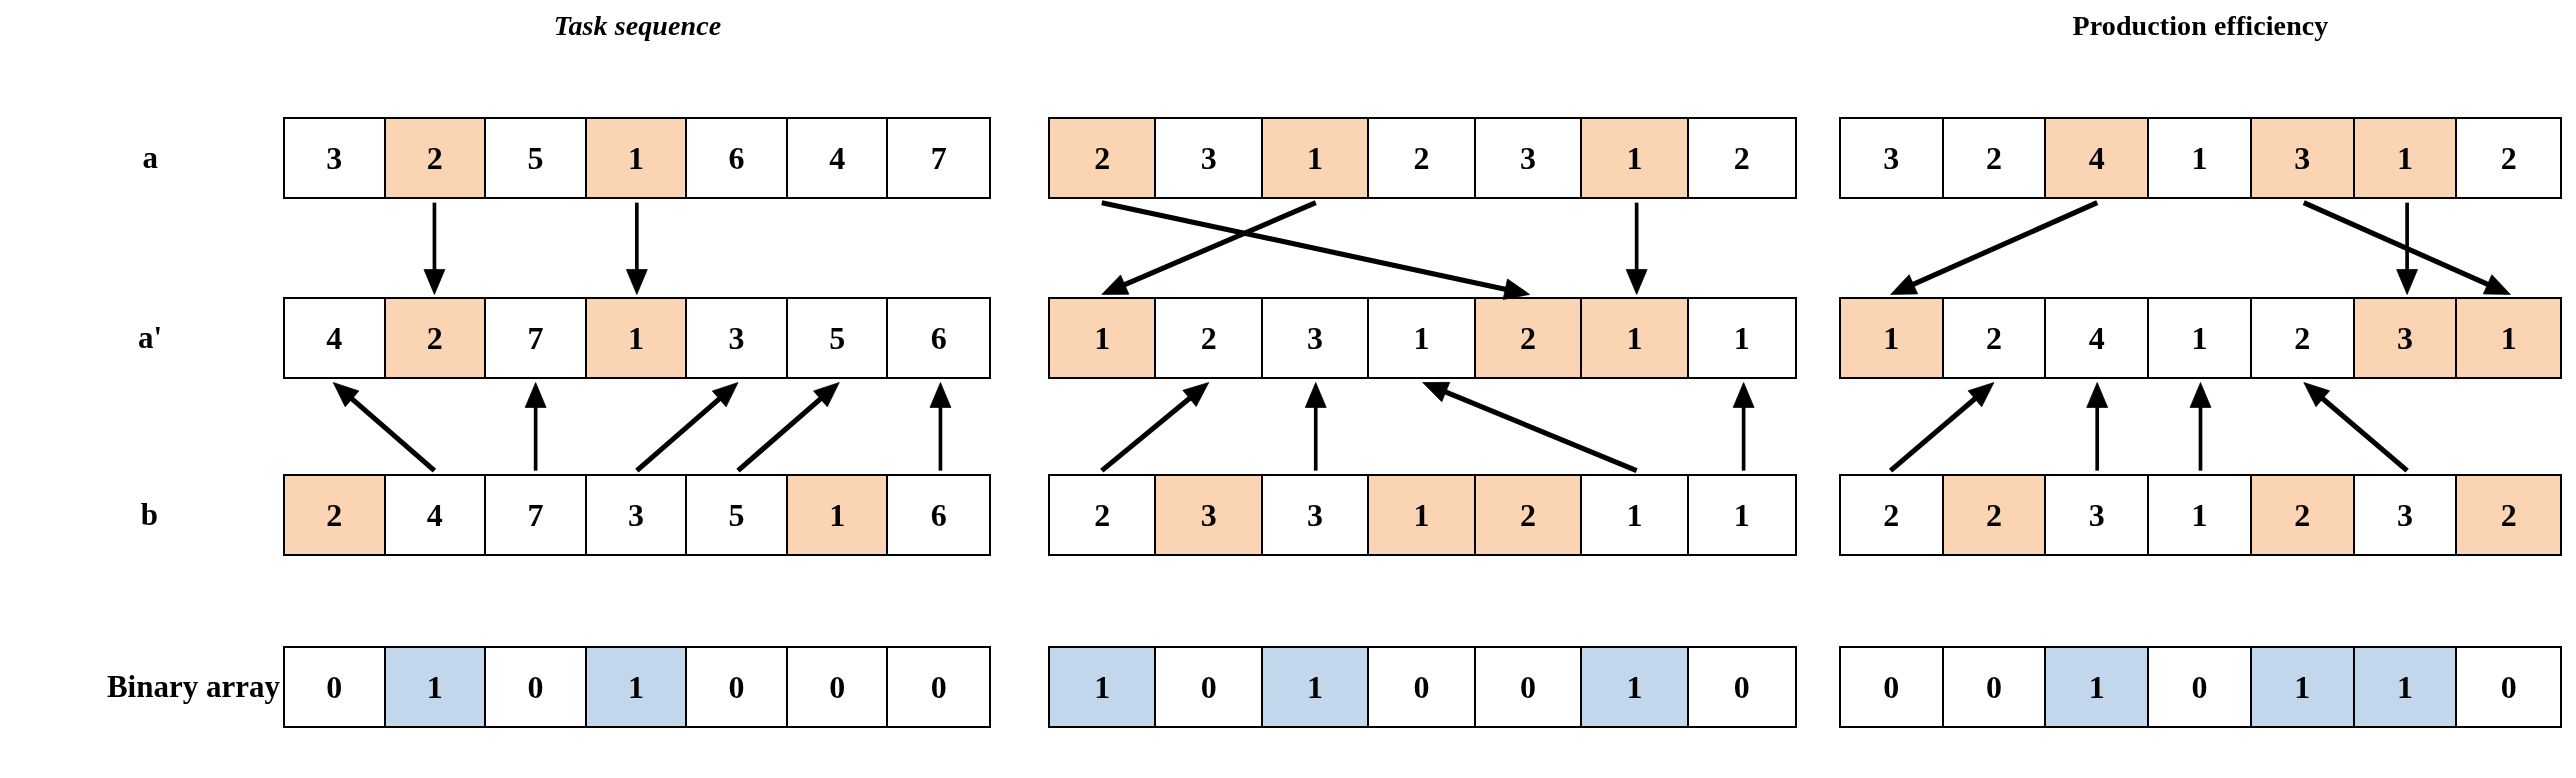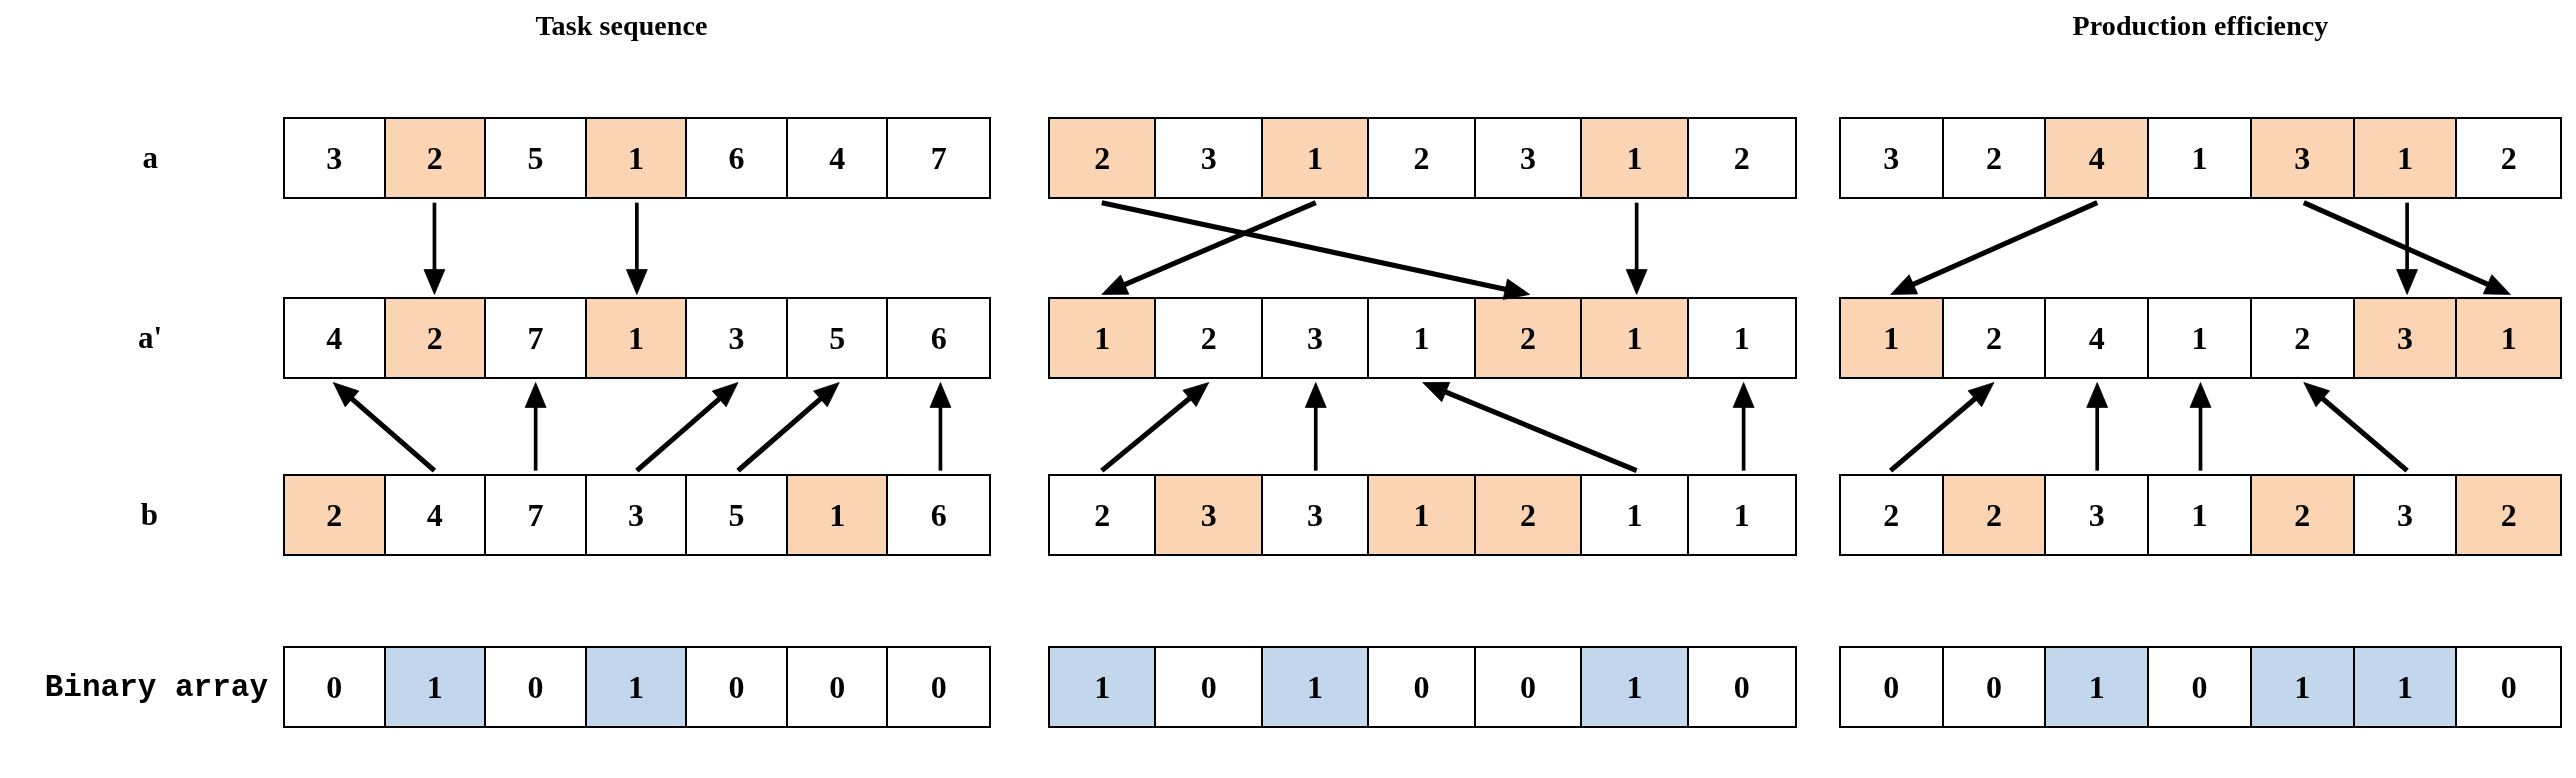--- a/index.html
+++ b/index.html
@@ -36,26 +36,26 @@
   }
   .rowlabel.wide{font-size:31px;}
 
   svg.arrows{position:absolute;left:0;top:0;overflow:visible;pointer-events:none;}
   svg.arrows line, svg.arrows path{stroke:#000;}
 </style>
 </head>
 <body>
 
 <div id="stage">
-    <div class="panel-title" style="left: 179px; width: 885px;">Task sequence</div>
+    <div class="panel-title" style="left: 195px; width: 885px; font-style: italic;">Task sequence</div>
     <div class="panel-title" style="left: 1751px; width: 899px;">Production efficiency</div>
     <div class="rowlabel" style="top: 117px; height: 82px; left: 0px; width: 158px; padding-right: 0px;">a</div>
     <div class="rowlabel" style="top: 297px; height: 82px; left: 0px; width: 162px; padding-right: 0px;">a'</div>
     <div class="rowlabel" style="top: 474px; height: 82px; left: 0px; width: 158px; padding-right: 0px;">b</div>
-    <div class="rowlabel wide" style="top: 646px; height: 82px; left: 0px; width: 268px; padding-right: 0px; font-family: Liberation Mono, monospace;">Binary array</div>
+    <div class="rowlabel wide" style="top: 646px; height: 82px; left: 12px; width: 268px; padding-right: 0px;">Binary array</div>
     <div class="row" style="left: 283px; top: 117px; width: 708px; height: 82px;">
       <div class="cell" style="width: 101px;">3</div>
       <div class="cell hl-orange" style="width: 101px;">2</div>
       <div class="cell" style="width: 101px;">5</div>
       <div class="cell hl-orange" style="width: 101px;">1</div>
       <div class="cell" style="width: 101px;">6</div>
       <div class="cell" style="width: 101px;">4</div>
       <div class="cell" style="width: 101px;">7</div>
     </div>
     <div class="row" style="left: 283px; top: 297px; width: 708px; height: 82px;">

